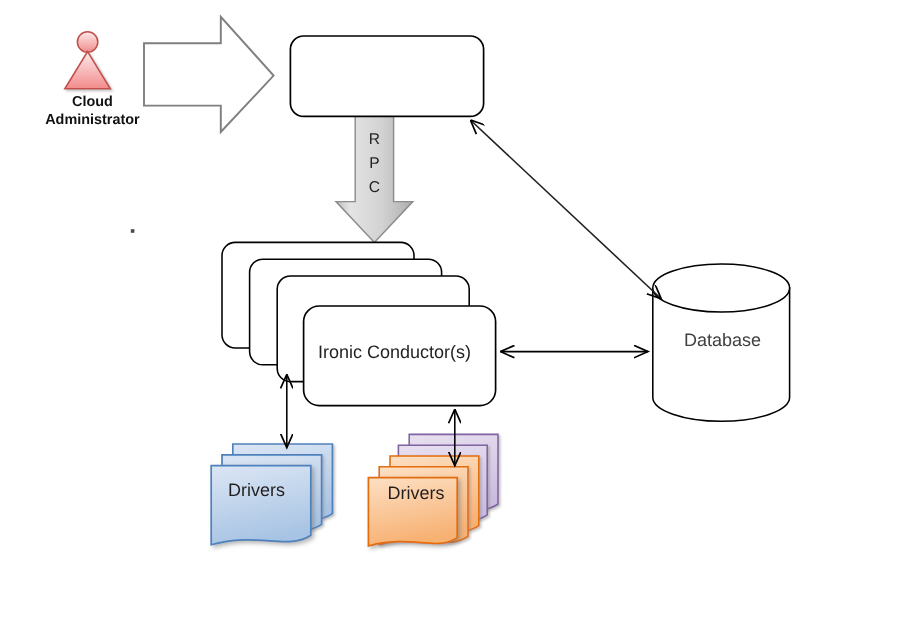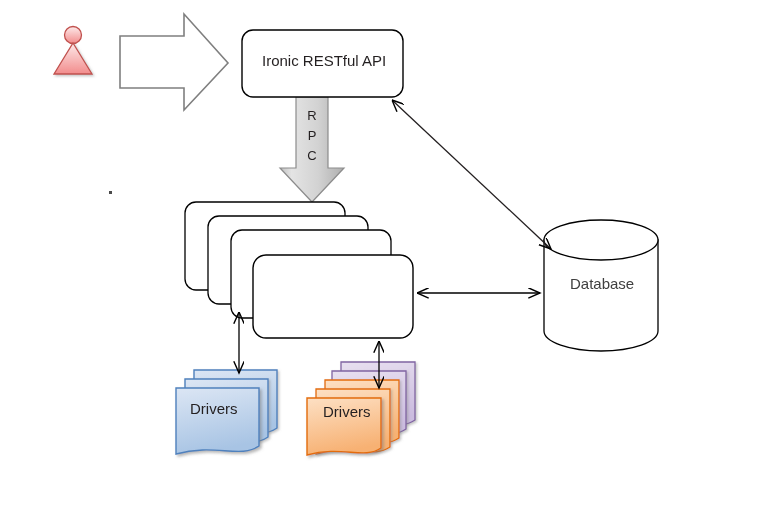--- a/index.html
+++ b/index.html
@@ -189,30 +189,34 @@
 
     <line x1="392" y1="100" x2="551" y2="249" stroke="#231f20" stroke-width="1.3" marker-start="url(#arrowStart)" marker-end="url(#arrowEnd)"></line>
 
     <line x1="417" y1="293" x2="540" y2="293" stroke="#000000" stroke-width="1.3" marker-start="url(#arrowStart)" marker-end="url(#arrowEnd)"></line>
 
     <line x1="239" y1="312" x2="239" y2="373" stroke="#000000" stroke-width="1.3" marker-start="url(#arrowStart)" marker-end="url(#arrowEnd)"></line>
 
     <line x1="379" y1="341" x2="379" y2="388" stroke="#000000" stroke-width="1.3" marker-start="url(#arrowStart)" marker-end="url(#arrowEnd)"></line>
   </svg>
 
-
-
-  <div class="node-label lbl-api">Ironic RESTful API</div>
+  <div class="node-label lbl-actor">
+    <span>Cloud</span><br>
+    <span>Administrator</span>
+  </div>
+
+
 
   <div class="node-label lbl-rpc">
     <span>R</span>
     <span>P</span>
     <span>C</span>
   </div>
 
+  <div class="node-label lbl-conductor">Ironic Conductor(s)</div>
 
   <div class="node-label lbl-database">Database</div>
 
   <div class="node-label lbl-drivers-blue">Drivers</div>
 
   <div class="node-label lbl-drivers-orange">Drivers</div>
 
   <div class="speck"></div>
 
 </div>

